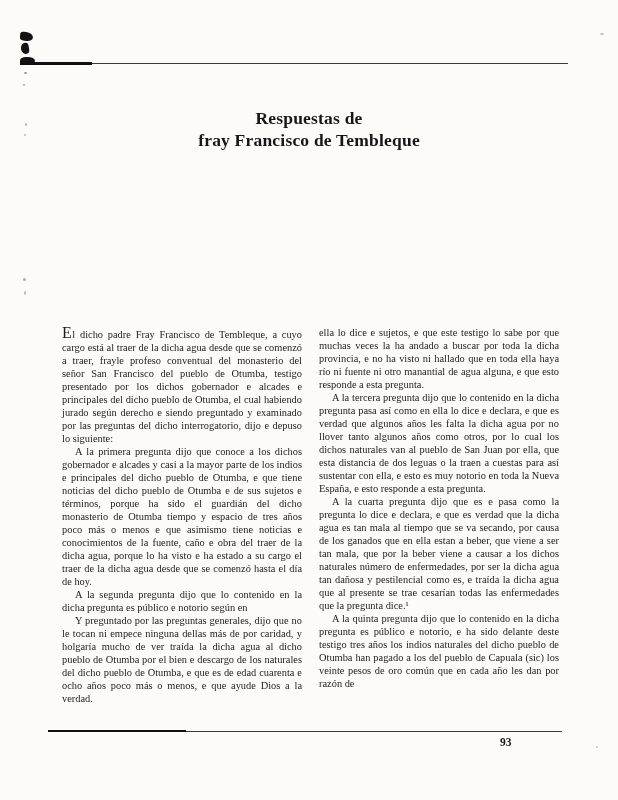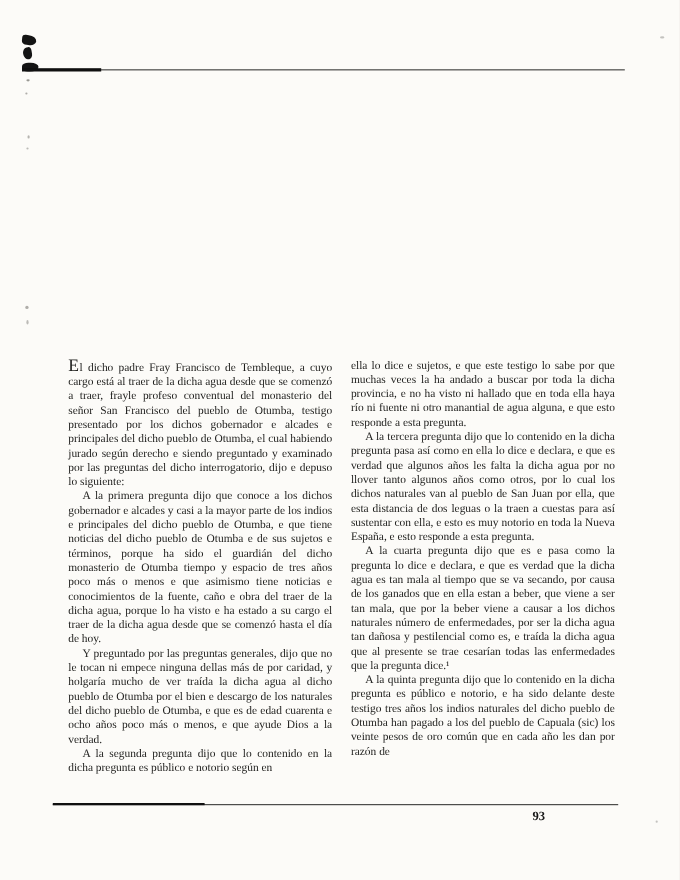--- a/index.html
+++ b/index.html
@@ -89,21 +89,21 @@
   .lead-cap {
     font-size: 16px;
     font-weight: normal;
     letter-spacing: 0.5px;
   }
 
   
   .page-number {
     position: absolute;
     top: 736px;
-    left: 484px;
+    left: 500px;
     font-size: 11.5px;
     font-weight: bold;
     color: #161616;
   }
 </style>
 </head>
 <body>
 
 <div class="page">
 
@@ -116,28 +116,30 @@
   <div class="speck speck-4"></div>
   <div class="speck speck-5"></div>
   <div class="speck speck-6"></div>
   <div class="speck speck-7"></div>
   <div class="speck speck-8"></div>
 
   <div class="top-rule"></div>
   <div class="top-rule-heavy"></div>
 
   <h1 class="title">
+    <span class="title-line">Respuestas de</span>
+    <span class="title-line">fray Francisco de Tembleque</span>
   </h1>
 
   <div class="text-block">
     <div class="column">
       <p class="para"><span class="lead-cap">E</span><span>l dicho padre Fray Francisco de Tembleque, a cuyo cargo está al traer de la dicha agua desde que se comenzó a traer, frayle profeso conventual del monasterio del señor San Francisco del pueblo de Otumba, testigo presentado por los dichos gobernador e alcades e principales del dicho pueblo de Otumba, el cual habiendo jurado según derecho e siendo preguntado y examinado por las preguntas del dicho interrogatorio, dijo e depuso lo siguiente:</span></p>
       <p class="para indent">A la primera pregunta dijo que conoce a los dichos gobernador e alcades y casi a la mayor parte de los indios e principales del dicho pueblo de Otumba, e que tiene noticias del dicho pueblo de Otumba e de sus sujetos e términos, porque ha sido el guardián del dicho monasterio de Otumba tiempo y espacio de tres años poco más o menos e que asimismo tiene noticias e conocimientos de la fuente, caño e obra del traer de la dicha agua, porque lo ha visto e ha estado a su cargo el traer de la dicha agua desde que se comenzó hasta el día de hoy.</p>
+      <p class="para indent">A la segunda pregunta dijo que lo contenido en la dicha pregunta es público e notorio según en</p>
       <p class="para indent">Y preguntado por las preguntas generales, dijo que no le tocan ni empece ninguna dellas más de por caridad, y holgaría mucho de ver traída la dicha agua al dicho pueblo de Otumba por el bien e descargo de los naturales del dicho pueblo de Otumba, e que es de edad cuarenta e ocho años poco más o menos, e que ayude Dios a la verdad.</p>
-      <p class="para indent">A la segunda pregunta dijo que lo contenido en la dicha pregunta es público e notorio según en</p>
     </div>
     <div class="column">
       <p class="para">ella lo dice e sujetos, e que este testigo lo sabe por que muchas veces la ha andado a buscar por toda la dicha provincia, e no ha visto ni hallado que en toda ella haya río ni fuente ni otro manantial de agua alguna, e que esto responde a esta pregunta.</p>
       <p class="para indent">A la tercera pregunta dijo que lo contenido en la dicha pregunta pasa así como en ella lo dice e declara, e que es verdad que algunos años les falta la dicha agua por no llover tanto algunos años como otros, por lo cual los dichos naturales van al pueblo de San Juan por ella, que esta distancia de dos leguas o la traen a cuestas para así sustentar con ella, e esto es muy notorio en toda la Nueva España, e esto responde a esta pregunta.</p>
       <p class="para indent">A la cuarta pregunta dijo que es e pasa como la pregunta lo dice e declara, e que es verdad que la dicha agua es tan mala al tiempo que se va secando, por causa de los ganados que en ella estan a beber, que viene a ser tan mala, que por la beber viene a causar a los dichos naturales número de enfermedades, por ser la dicha agua tan dañosa y pestilencial como es, e traída la dicha agua que al presente se trae cesarían todas las enfermedades que la pregunta dice.¹</p>
       <p class="para indent">A la quinta pregunta dijo que lo contenido en la dicha pregunta es público e notorio, e ha sido delante deste testigo tres años los indios naturales del dicho pueblo de Otumba han pagado a los del pueblo de Capuala (sic) los veinte pesos de oro común que en cada año les dan por razón de</p>
     </div>
   </div>
 
   <div class="bottom-rule"></div>

